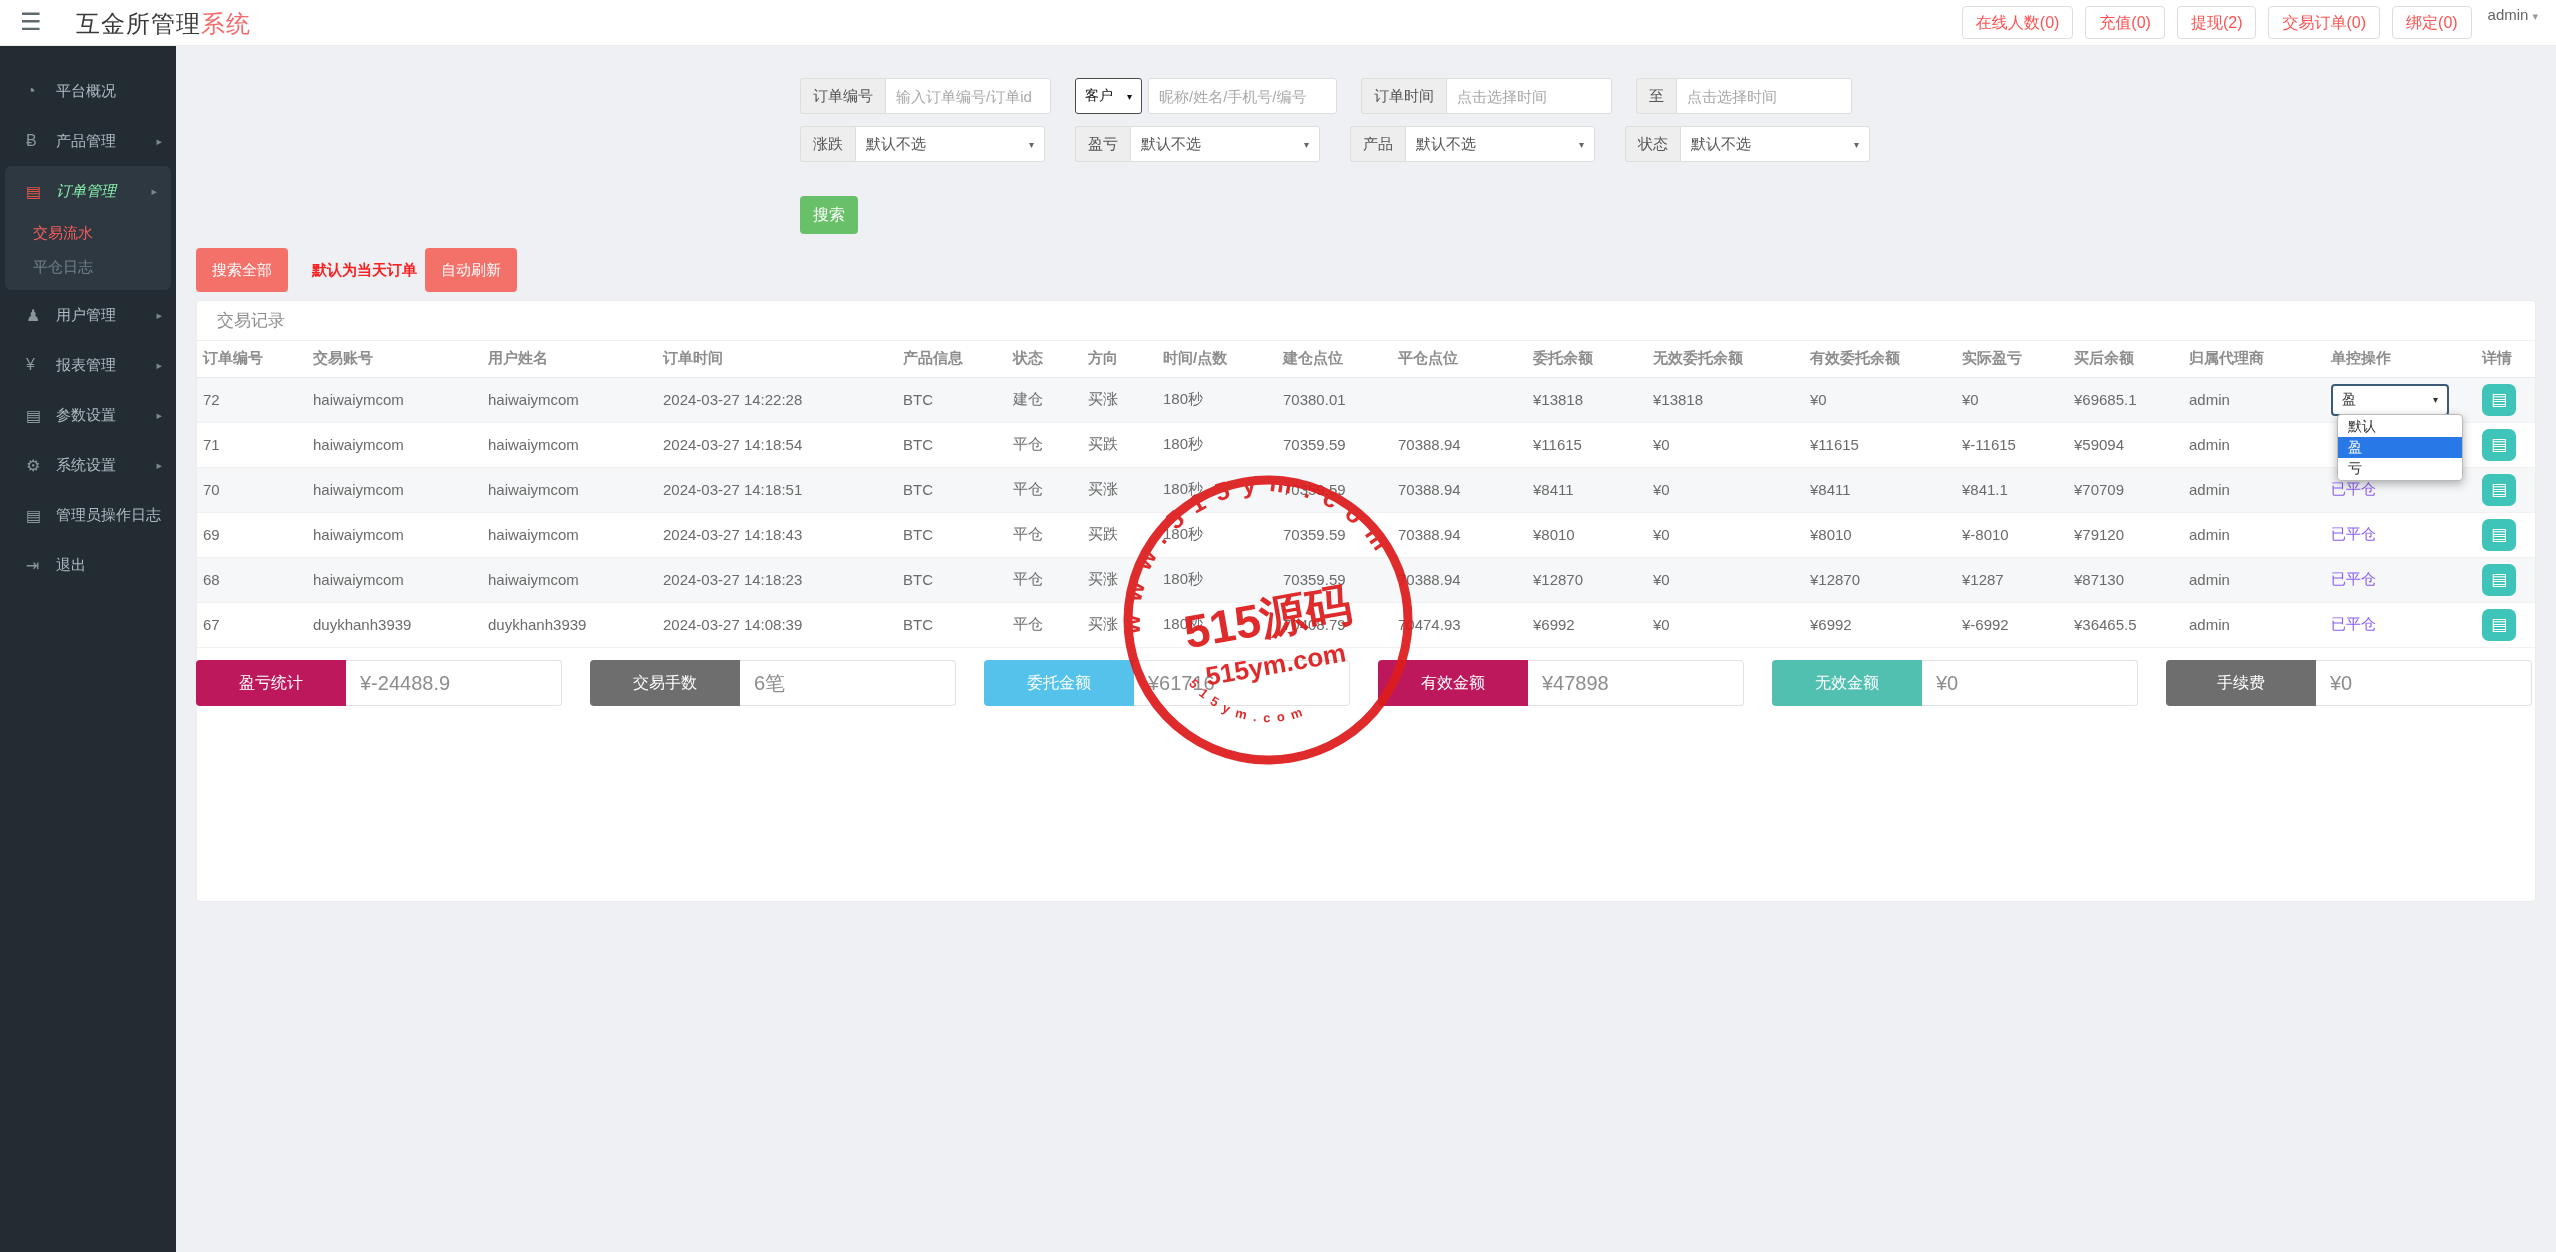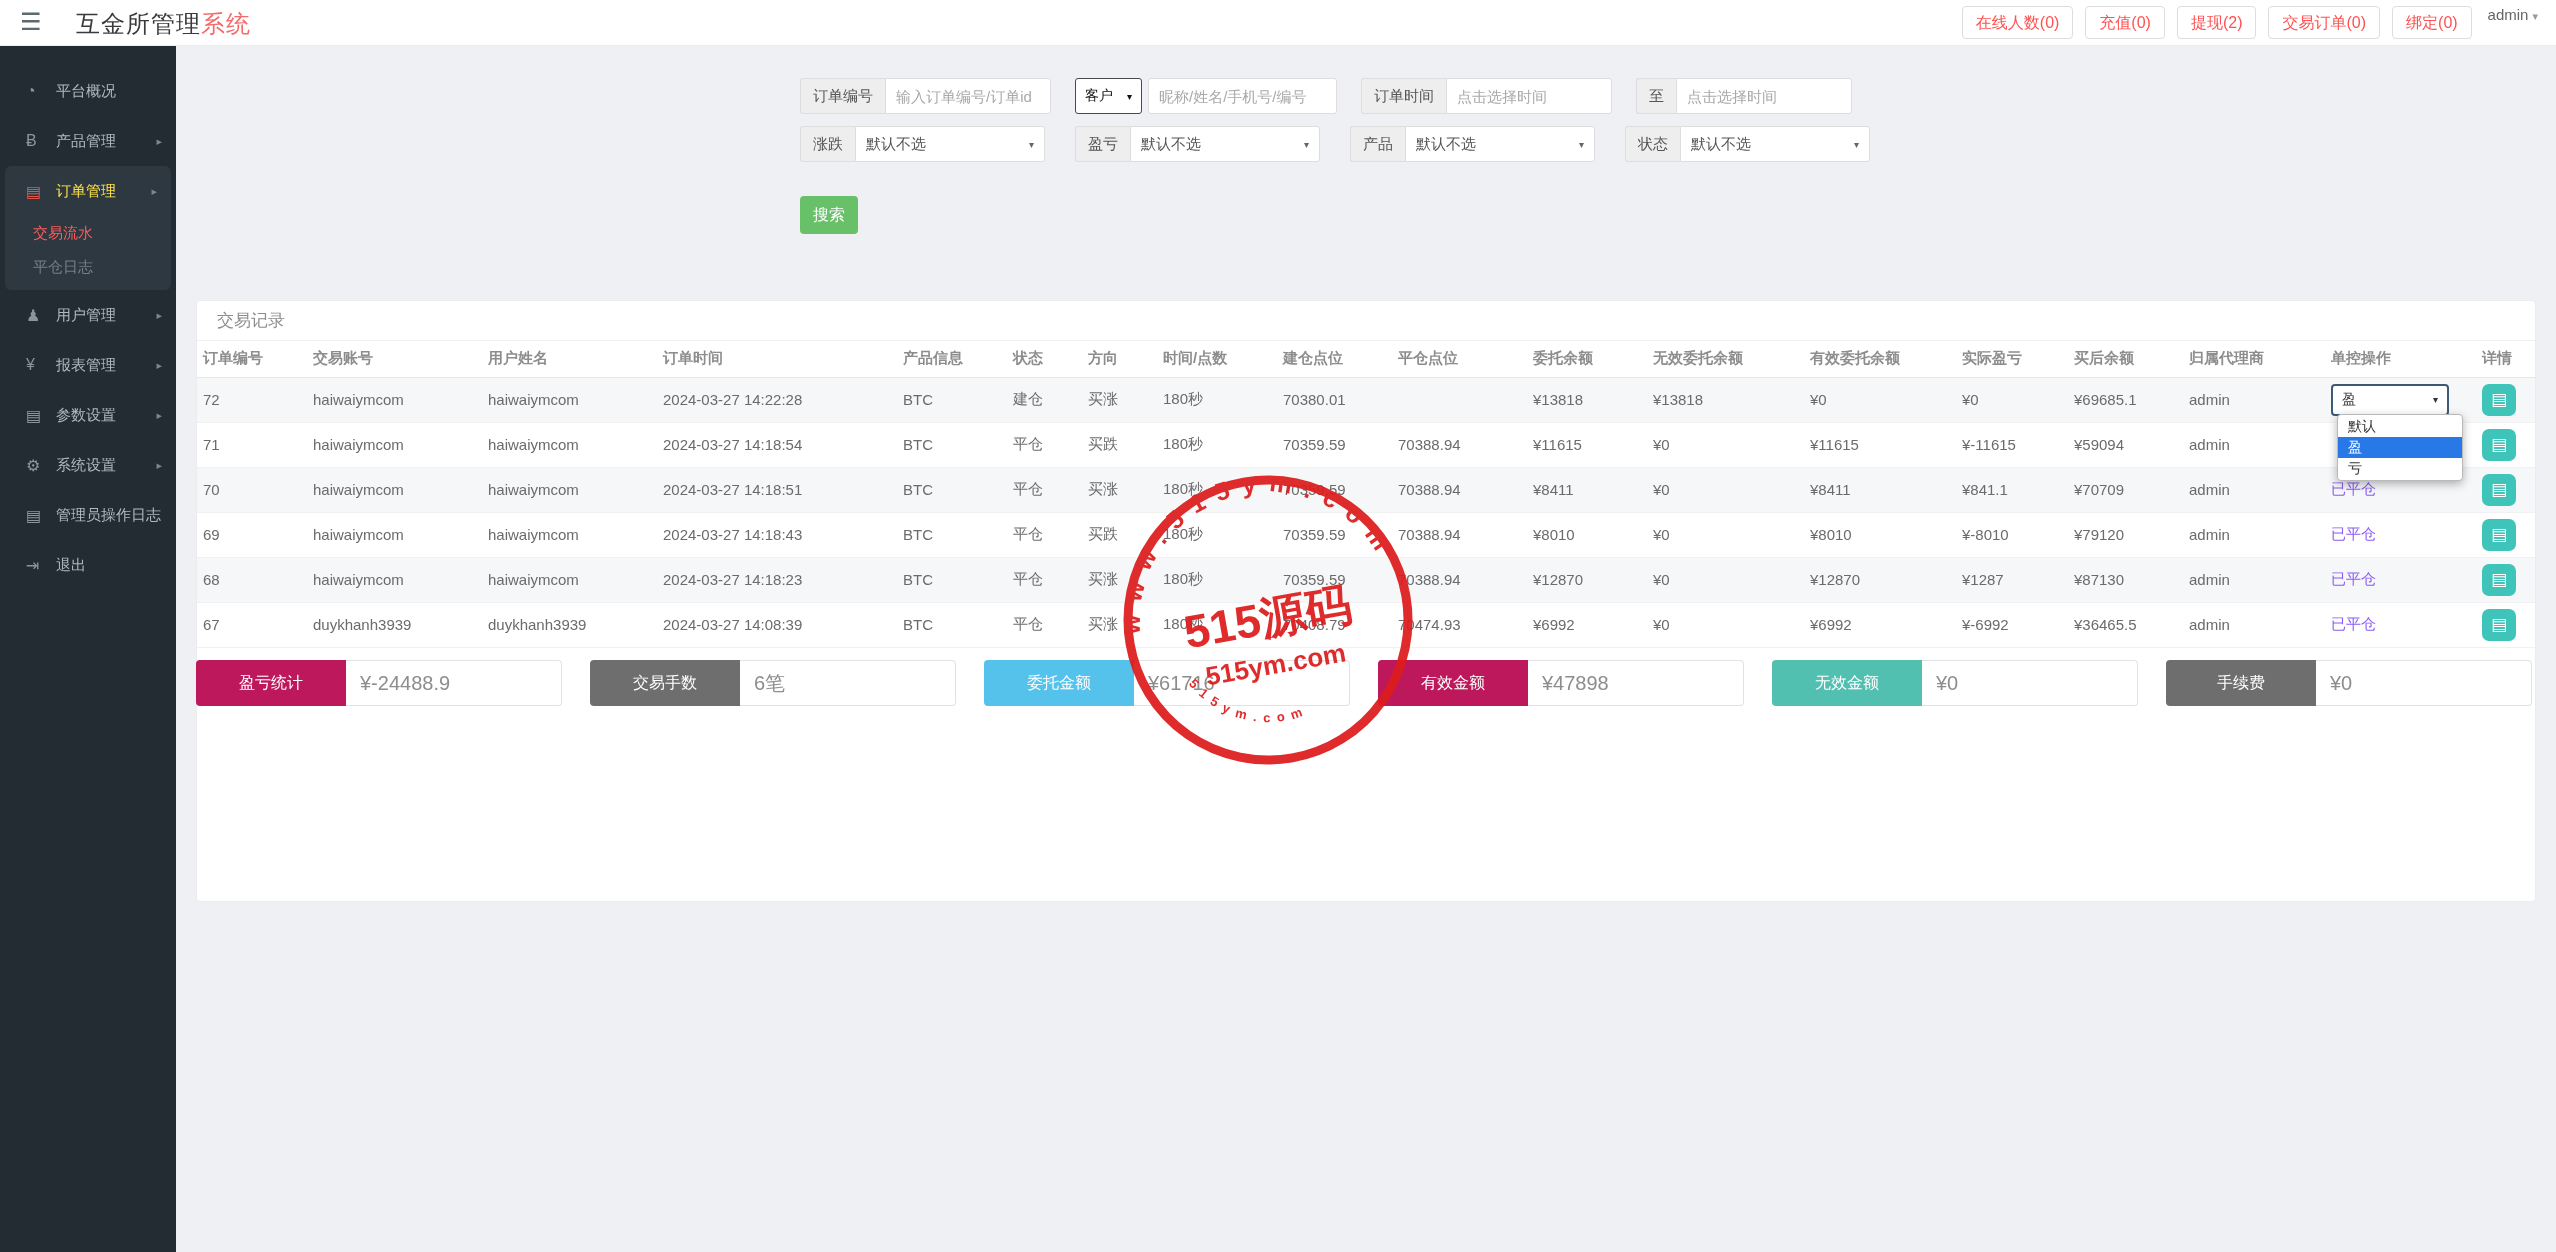--- a/index.html
+++ b/index.html
@@ -22,21 +22,21 @@
   
   .sidebar { position:absolute; left:0; top:46px; width:176px; bottom:0; background:#222c32;
              padding-top:20px; z-index:15; }
   .side-item { height:50px; display:flex; align-items:center; padding:0 14px 0 26px;
                color:#aeb9c0; font-size:15px; cursor:pointer; }
   .side-item .icon { width:30px; font-size:16px; color:#8a959c; flex:none; }
   .side-item .label { flex:1; white-space:nowrap; }
   .side-item .arrow { font-size:11px; color:#7b868d; }
   .side-group { background:#2d3840; border-radius:6px; margin:0 5px; padding-bottom:6px; }
   .side-group .side-item { padding-left:21px; }
-  .side-group > .side-item .label { color:#fde047; }
+  .side-group > .side-item .label { color:#86efac;font-style:italic; }
   .side-group > .side-item .icon { color:#e05548; }
   .side-sub { height:34px; display:flex; align-items:center; padding-left:28px; font-size:15px;
               color:#74808a; cursor:pointer; }
   .side-sub.active { color:#fa5d5d; }
   
   .main { position:absolute; left:176px; top:46px; right:0; bottom:0; background:#eef0f4; }
   
   .filters-row1 { position:absolute; left:624px; top:32px; display:flex; gap:24px; }
   .filters-row2 { position:absolute; left:624px; top:80px; display:flex; gap:30px; }
   .fgroup { display:flex; }
@@ -220,20 +220,25 @@
         <span class="fl-label">状态</span>
         <span class="fselect">
           <span>默认不选</span>
           <span class="chev">▾</span>
         </span>
       </div>
     </div>
 
   <button class="search-btn">搜索</button>
 
+  <div class="toolbar">
+    <button class="red-btn">搜索全部</button>
+    <span class="note">默认为当天订单</span>
+    <button class="red-btn">自动刷新</button>
+  </div>
 
   <div class="panel">
     <div class="panel-title">交易记录</div>
     <table class="grid">
       <colgroup>
         <col style="width:110px">
           <col style="width:175px">
           <col style="width:175px">
           <col style="width:240px">
         <col style="width:110px">

